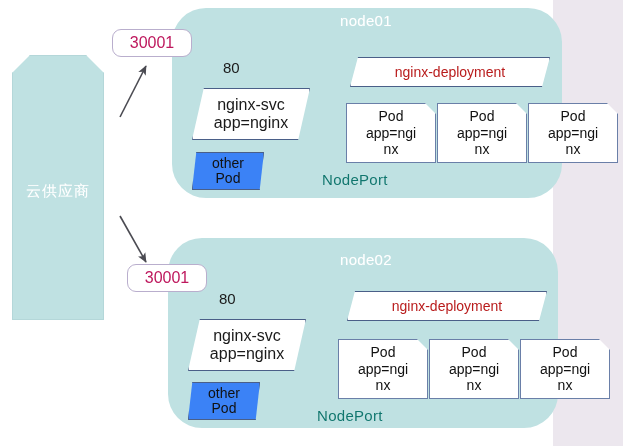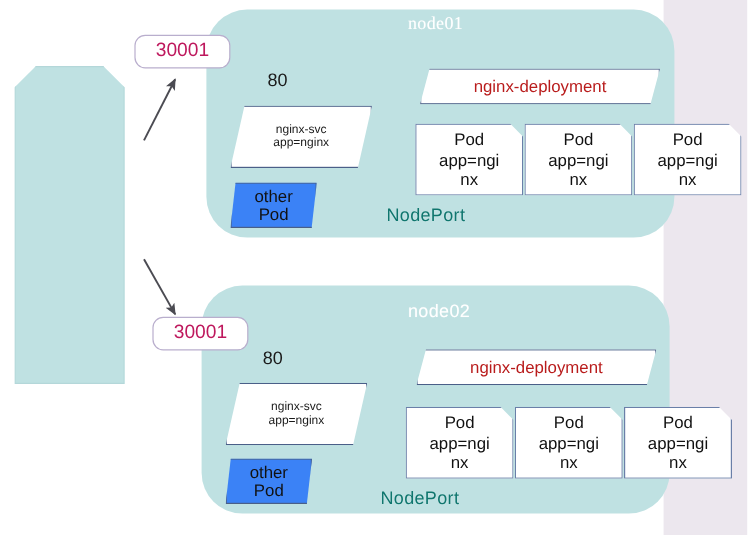--- a/index.html
+++ b/index.html
@@ -86,21 +86,21 @@
     position: absolute;
     background: #ffffff;
     border: 1px solid #4a5f88;
     box-sizing: border-box;
     -webkit-clip-path: polygon(10% 0, 100% 0, 90% 100%, 0 100%);
     clip-path: polygon(10% 0, 100% 0, 90% 100%, 0 100%);
     display: flex;
     flex-direction: column;
     align-items: center;
     justify-content: center;
-    font-size: 10px;
+    font-size: 16px;
     color: #1a1a1a;
     line-height: 1.15;
   }
   .other-pod-shape {
     position: absolute;
     background: #3b82f6;
     border: 1px solid #4a5f88;
     box-sizing: border-box;
     -webkit-clip-path: polygon(6% 0, 100% 0, 94% 100%, 0 100%);
     clip-path: polygon(6% 0, 100% 0, 94% 100%, 0 100%);
@@ -157,36 +157,37 @@
   }
 </style>
 </head>
 <body>
 
 <div id="canvas">
 
   <div id="bg-strip"></div>
 
   <div id="cloud-provider"></div>
+  <div id="cloud-provider-label">云供应商</div>
 
   <svg class="arrow-svg">
     <defs>
       <marker id="arrowhead" markerWidth="7" markerHeight="7" refX="5.5" refY="3" orient="auto">
         <path d="M0,0.4 L6,3 L0,5.6 L1.4,3 Z" fill="#4b4b52"></path>
       </marker>
     </defs>
     <line x1="120" y1="117" x2="146" y2="66" stroke="#4b4b52" stroke-width="1.6" marker-end="url(#arrowhead)"></line>
     <line x1="120" y1="216" x2="146" y2="262" stroke="#4b4b52" stroke-width="1.6" marker-end="url(#arrowhead)"></line>
 
     <line x1="250" y1="163" x2="265" y2="70" stroke="#4b4b52" stroke-width="1.4" marker-end="url(#arrowhead)"></line>
     <line x1="245" y1="392" x2="260" y2="300" stroke="#4b4b52" stroke-width="1.4" marker-end="url(#arrowhead)"></line>
   </svg>
 
   <div class="node-box" style="left:172px; top:8px; width:390px; height:190px;"></div>
-  <div class="node-title" style="left:340px; top:12px;font-family:Liberation Serif, serif;">node01</div>
+  <div class="node-title" style="left:340px; top:12px;">node01</div>
   <div class="nodeport-label" style="left:322px; top:171px;">NodePort</div>
 
   <div class="port-badge" style="left:112px; top:29px; width:80px; height:28px;">30001</div>
 
   <div class="port-80-label" style="left:223px; top:59px;">80</div>
 
   <div class="svc-shape" style="left:192px; top:88px; width:118px; height:52px;">
     <span>nginx-svc</span>
     <span>app=nginx</span>
   </div>

